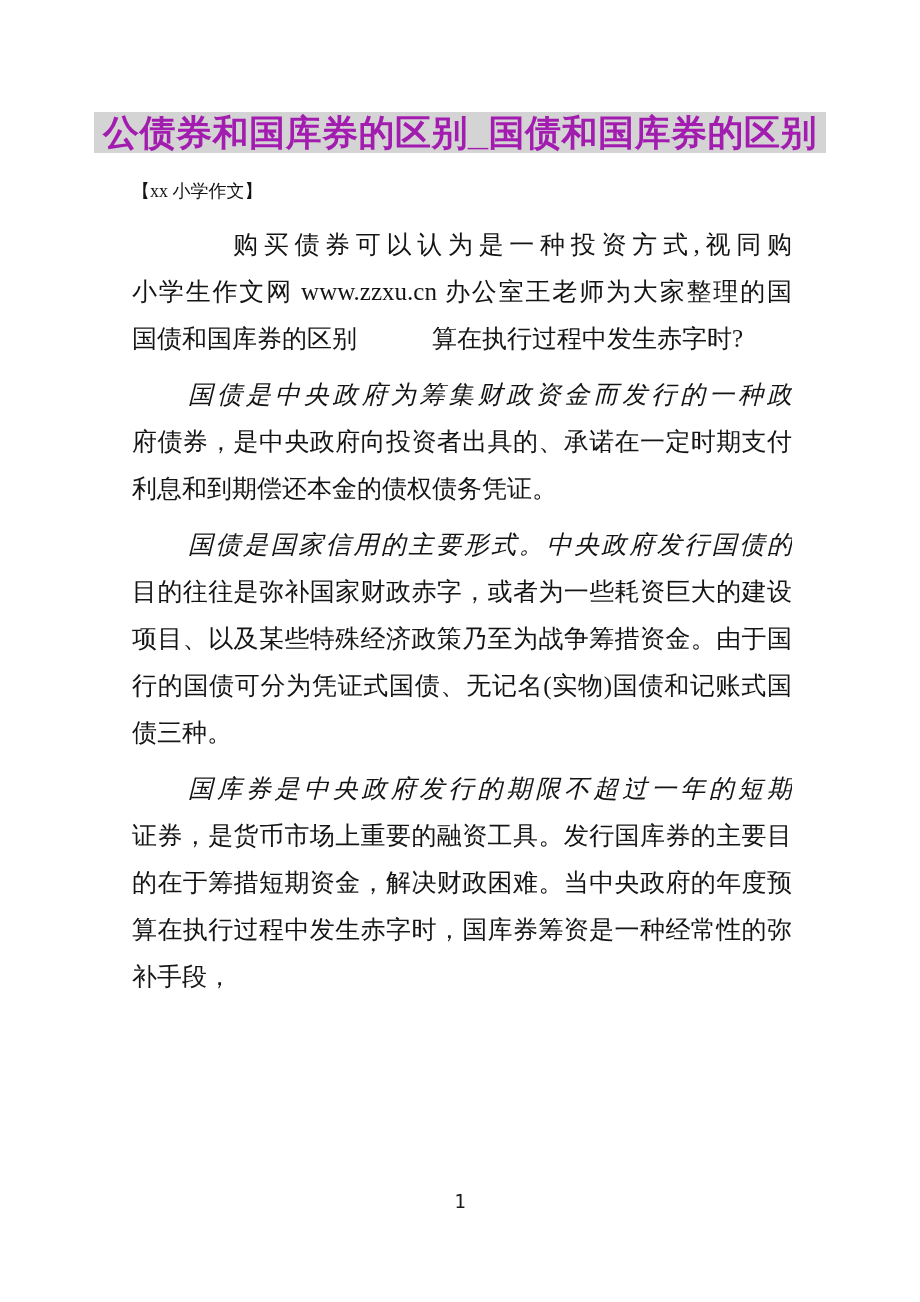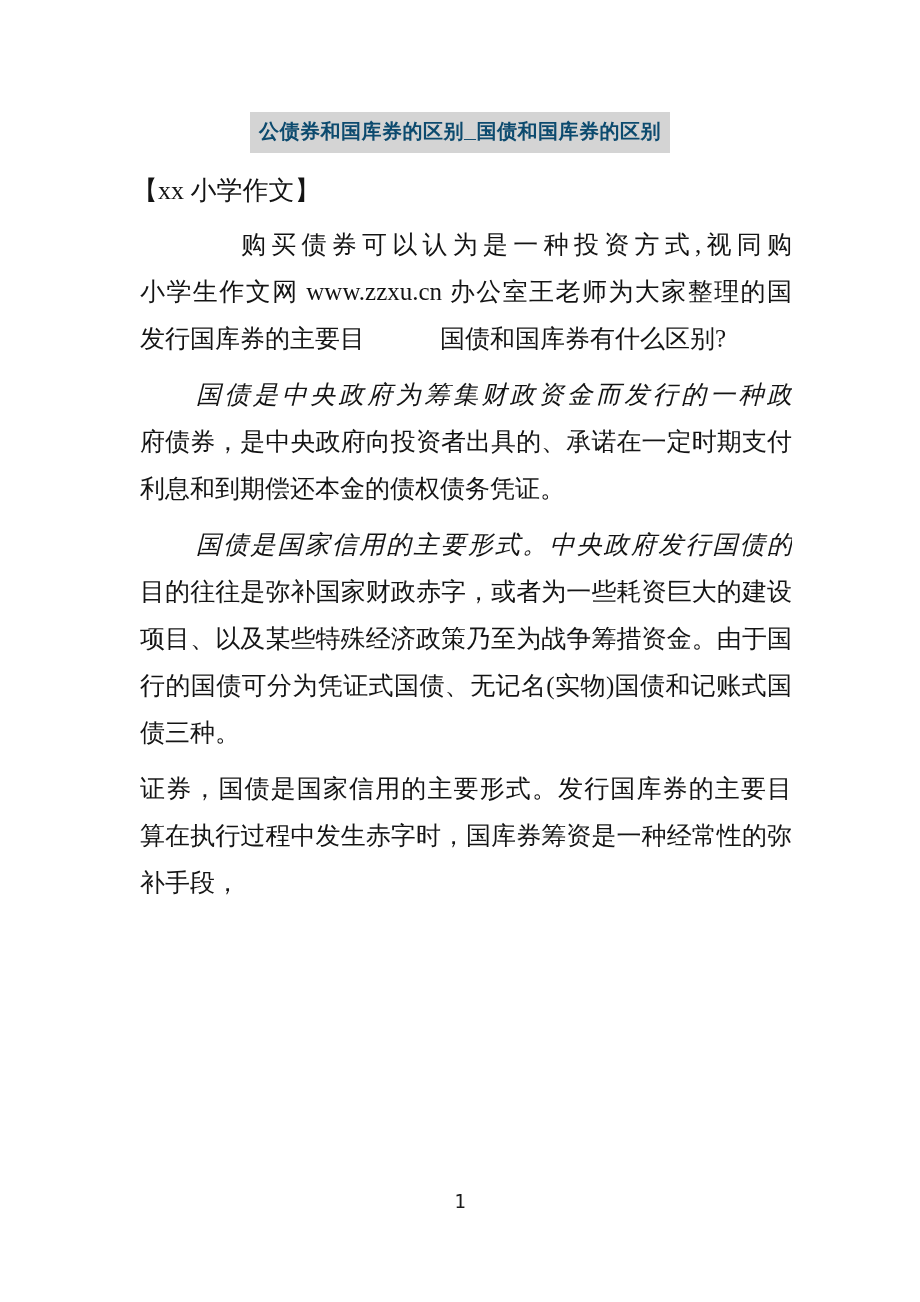--- a/index.html
+++ b/index.html
@@ -21,49 +21,49 @@
   .title-row {
     position: absolute;
     top: 112px;
     left: 0;
     width: 920px;
     text-align: center;
   }
   .title-hl {
     display: inline-block;
     background: #d4d4d4;
-    color: #0c4a6e;
-    font-family: Liberation Mono, monospace;
+    color: #a21caf;
+    font-family: Liberation Sans, sans-serif;
     font-weight: bold;
-    font-size: 20px;
+    font-size: 36px;
     line-height: 41px;
     padding: 0 9px;
     letter-spacing: 0.5px;
     white-space: nowrap;
   }
   
   .byline {
     position: absolute;
     top: 174px;
     left: 132px;
-    font-size: 26px;
+    font-size: 18px;
     line-height: 34px;
     white-space: nowrap;
   }
   
   .doc-body {
     position: absolute;
     top: 221px;
     left: 132px;
     width: 660px;
     font-size: 25px;
     line-height: 47px;
     text-align: justify;
   }
-  .para { margin: 0 0 9px 8px; }
+  .para { margin: 0 0 9px 0; }
   .line {
     text-align: justify;
     text-align-last: justify;
     overflow: hidden;
   }
   .line.end { text-align-last: left; }
   .ind-lg { text-indent: 101px; }
   .ind-sm { text-indent: 56px; font-style: italic; }
   
   .footer {
@@ -88,39 +88,41 @@
     <span class="title-hl">公债券和国库券的区别_国债和国库券的区别</span>
   </div>
 
   <div class="byline">【xx 小学作文】</div>
 
   <div class="doc-body">
 
     <div class="para">
       <div class="line ind-lg">购买债券可以认为是一种投资方式,视同购</div>
       <div class="line">小学生作文网 www.zzxu.cn 办公室王老师为大家整理的国</div>
-      <div class="line end">发行国库券的主要目　　　国债和国库券有什么区别?</div>
+      <div class="line end">国债和国库券的区别　　　算在执行过程中发生赤字时?</div>
     </div>
 
     <div class="para">
       <div class="line ind-sm">国债是中央政府为筹集财政资金而发行的一种政</div>
       <div class="line">府债券，是中央政府向投资者出具的、承诺在一定时期支付</div>
       <div class="line end">利息和到期偿还本金的债权债务凭证。</div>
     </div>
 
     <div class="para">
       <div class="line ind-sm">国债是国家信用的主要形式。中央政府发行国债的</div>
       <div class="line">目的往往是弥补国家财政赤字，或者为一些耗资巨大的建设</div>
       <div class="line">项目、以及某些特殊经济政策乃至为战争筹措资金。由于国</div>
       <div class="line">行的国债可分为凭证式国债、无记名(实物)国债和记账式国</div>
       <div class="line end">债三种。</div>
     </div>
 
     <div class="para">
-      <div class="line">证券，国债是国家信用的主要形式。发行国库券的主要目</div>
+      <div class="line ind-sm">国库券是中央政府发行的期限不超过一年的短期</div>
+      <div class="line">证券，是货币市场上重要的融资工具。发行国库券的主要目</div>
+      <div class="line">的在于筹措短期资金，解决财政困难。当中央政府的年度预</div>
       <div class="line">算在执行过程中发生赤字时，国库券筹资是一种经常性的弥</div>
       <div class="line end">补手段，</div>
     </div>
 
   </div>
 
   <div class="footer">
     <span class="pagenum">1</span>
   </div>
 

